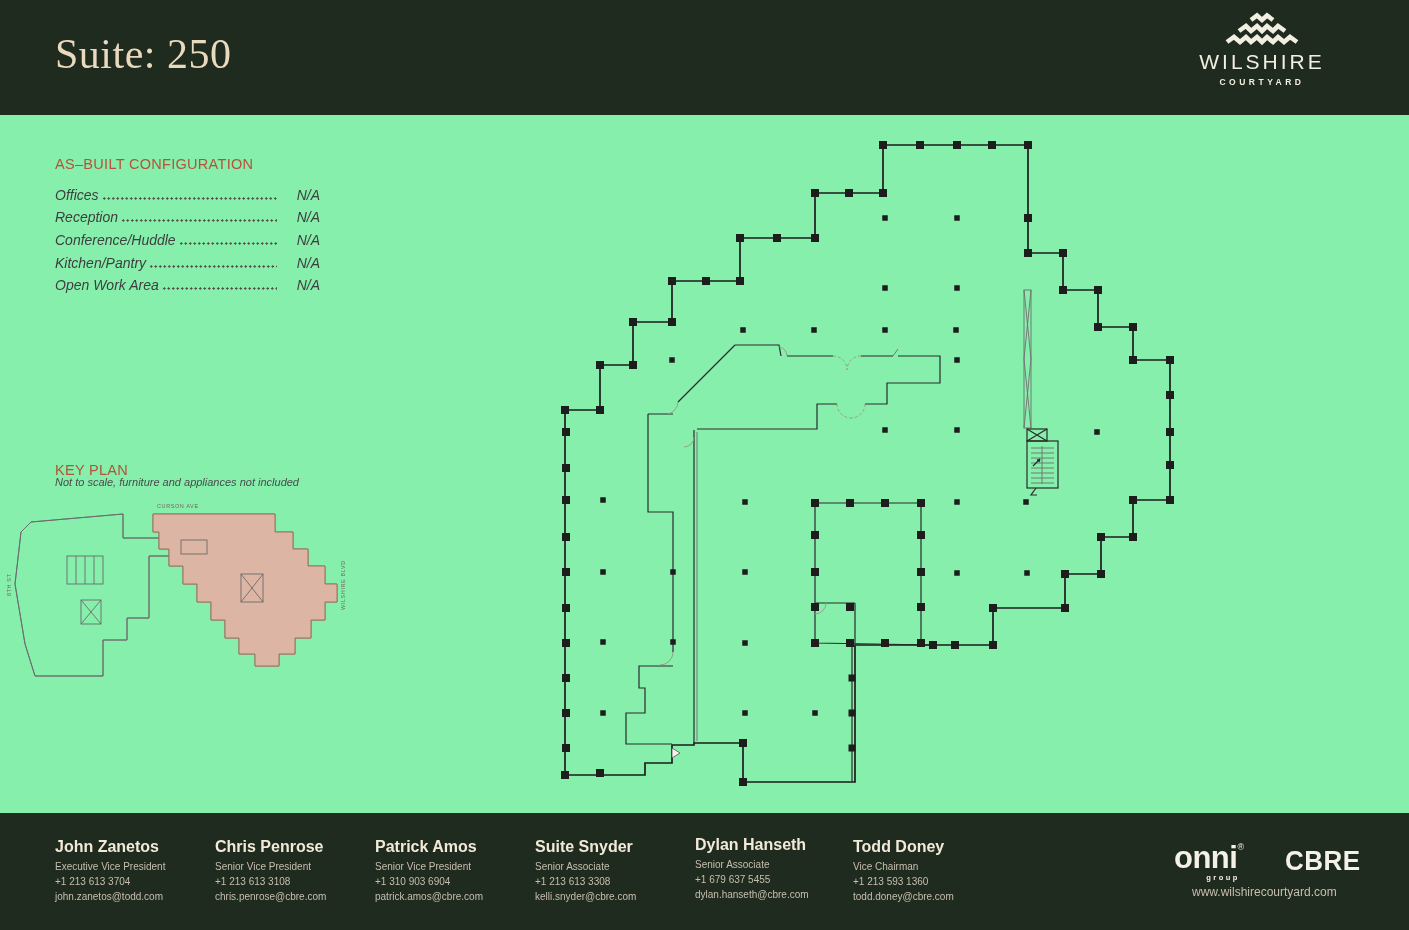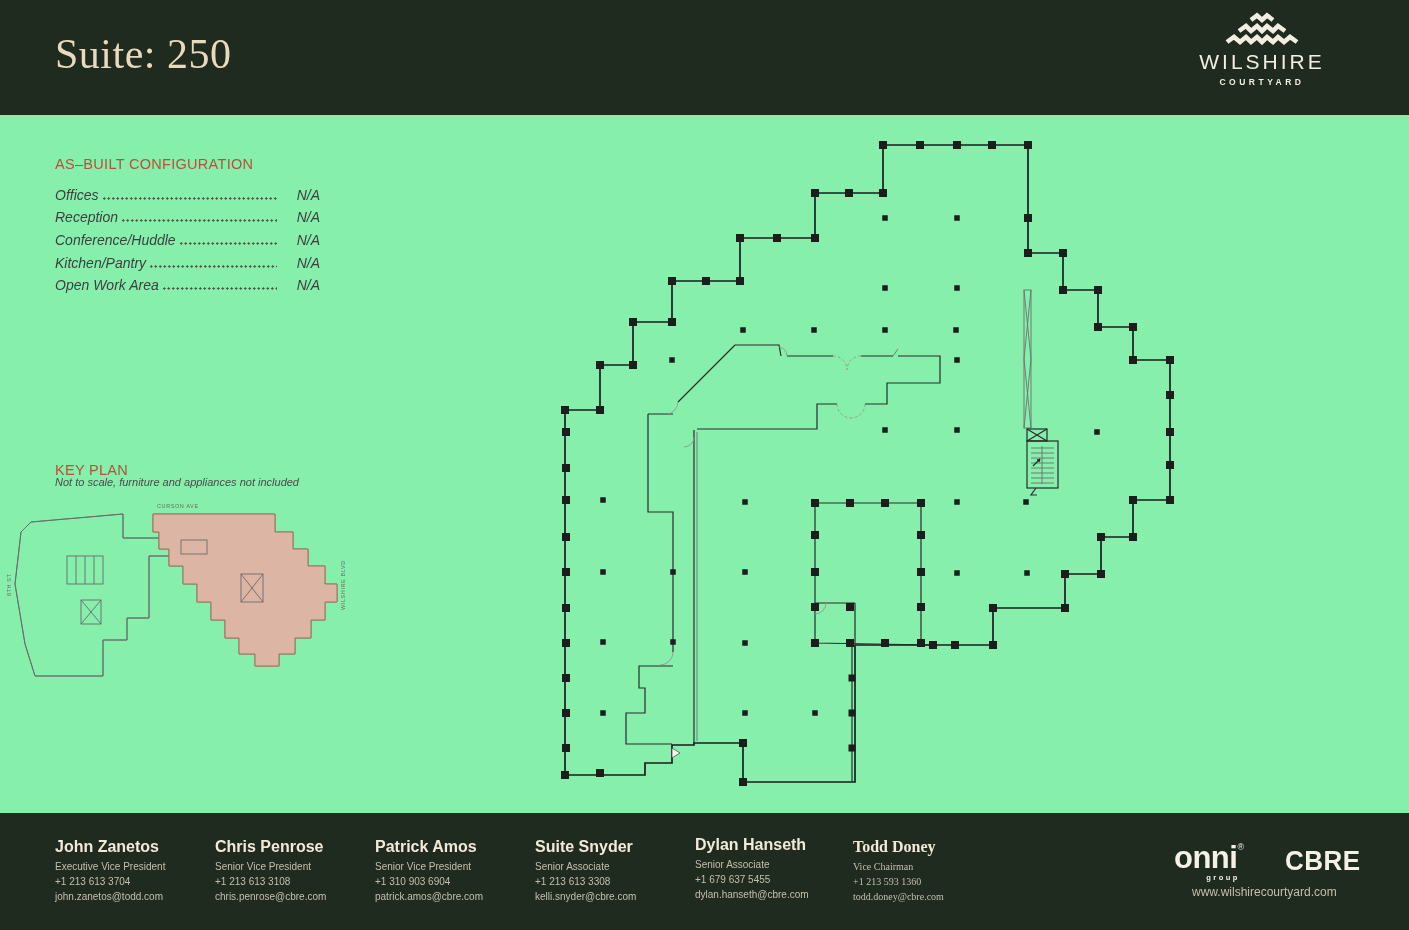--- a/index.html
+++ b/index.html
@@ -326,21 +326,21 @@
       <div class="ln">Senior Associate</div>
       <div class="ln">+1 213 613 3308</div>
       <div class="ln">kelli.snyder@cbre.com</div>
     </div>
     <div class="contact" style="left:695px;top:23px;">
       <div class="nm">Dylan Hanseth</div>
       <div class="ln">Senior Associate</div>
       <div class="ln">+1 679 637 5455</div>
       <div class="ln">dylan.hanseth@cbre.com</div>
     </div>
-    <div class="contact" style="left:853px;font-family:Liberation Serif, serif;">
+    <div class="contact" style="left:853px;">
       <div class="nm">Todd Doney</div>
       <div class="ln">Vice Chairman</div>
       <div class="ln">+1 213 593 1360</div>
       <div class="ln">todd.doney@cbre.com</div>
     </div>
 
     <div class="onni">
       <span class="word">onni</span><span class="reg">®</span>
       <div class="grp">group</div>
     </div>

